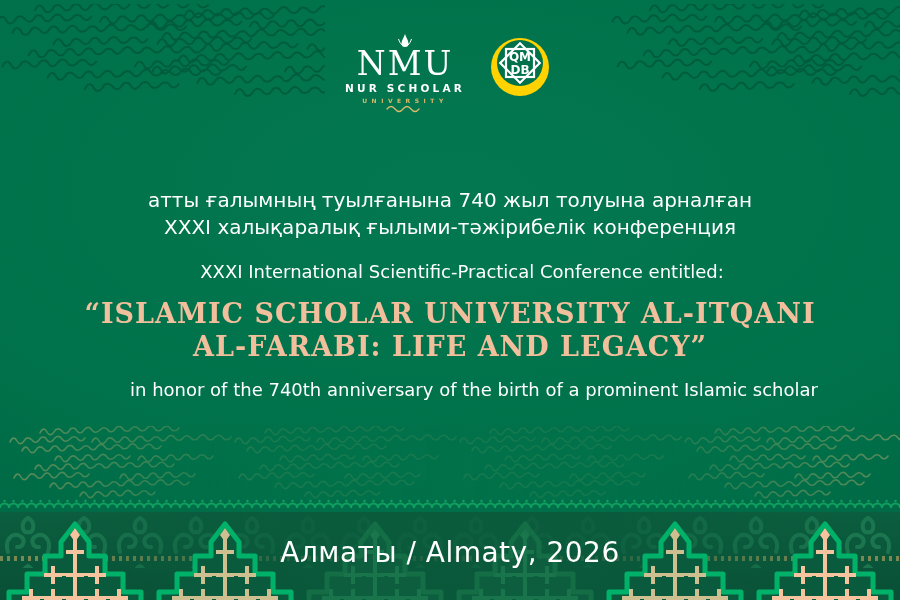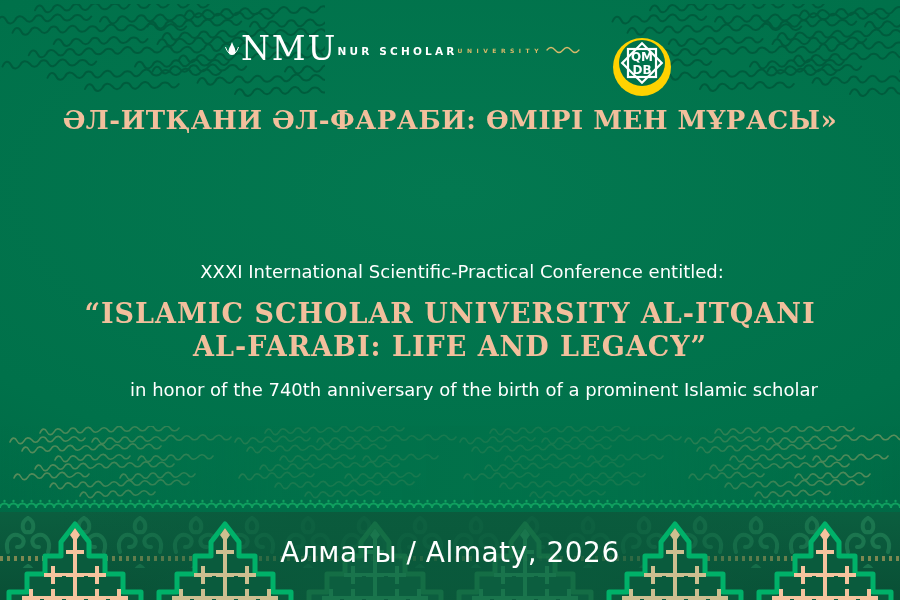--- a/index.html
+++ b/index.html
@@ -3,21 +3,21 @@
 <meta charset="utf-8">
 <style>
   html,body{margin:0;padding:0;background:#222;}
   .poster{
     position:relative;width:900px;height:600px;overflow:hidden;
     background:radial-gradient(130% 95% at 50% 32%, #037850 0%, #00714A 50%, #015C3D 100%);
     font-family:"DejaVu Sans", sans-serif;
   }
   
   .logos{position:absolute;top:34px;left:0;right:0;display:flex;justify-content:center;align-items:flex-start;gap:22px;z-index:3;}
-  .nmu{display:flex;flex-direction:row;align-items:center;color:#fff;}
+  .nmu{display:flex;flex-direction:column;align-items:center;color:#fff;}
   .nmu-acronym{font-family:"DejaVu Serif", serif;font-size:33px;line-height:30px;letter-spacing:2px;}
   .nmu-name{font-size:10.5px;font-weight:700;letter-spacing:3.2px;margin-top:3px;}
   .nmu-sub{font-size:6px;font-weight:700;letter-spacing:4.5px;color:#D9B96A;margin-top:3px;}
   
   .txt{position:absolute;left:0;right:0;text-align:center;z-index:3;}
   .kk-title{top:105px;font-family:"DejaVu Serif", serif;font-weight:700;font-size:26px;line-height:30px;color:#F2BF9C;letter-spacing:.5px;}
   .kk-sub{top:187px;font-size:20px;line-height:27px;color:#FFFFFF;font-weight:500;}
   .en-intro{top:261px;font-size:18px;color:#FFFFFF;font-weight:500;margin-left:24px;}
   .en-title{top:297px;font-family:"DejaVu Serif", serif;font-weight:700;font-size:27px;line-height:33px;color:#F2BF9C;letter-spacing:1px;}
   .en-sub{top:379px;font-size:18px;color:#FFFFFF;font-weight:500;margin-left:48px;}
@@ -133,23 +133,26 @@
           <rect x="-14" y="-14" width="28" height="28" fill="#00714A" stroke="#fff" stroke-width="2.2"></rect>
           <rect x="-14" y="-14" width="28" height="28" fill="none" stroke="#fff" stroke-width="2.2" transform="rotate(45)"></rect>
         </g>
       </g>
       <text x="33" y="27" text-anchor="middle" font-size="12" font-weight="bold" fill="#fff" font-family="DejaVu Sans, sans-serif">QM</text>
       <text x="33" y="40" text-anchor="middle" font-size="12" font-weight="bold" fill="#fff" font-family="DejaVu Sans, sans-serif">DB</text>
     </svg>
   </div>
 
   <div class="txt kk-title">
-    <div>ӘЛ-ИТҚАНИ ӘЛ-ФАРАБИ: ӨМІРІ МЕН МҰРАСЫ»</div>
   </div>
 
+  <div class="txt kk-sub">
+    <div>атты ғалымның туылғанына 740 жыл толуына арналған</div>
+    <div>XXXI халықаралық ғылыми-тәжірибелік конференция</div>
+  </div>
 
   <div class="txt en-intro">XXXI International Scientific-Practical Conference entitled:</div>
 
   <div class="txt en-title">
     <div>“ISLAMIC SCHOLAR UNIVERSITY AL-ITQANI</div>
     <div>AL-FARABI: LIFE AND LEGACY”</div>
   </div>
 
   <div class="txt en-sub">in honor of the 740th anniversary of the birth of a prominent Islamic scholar</div>
 

